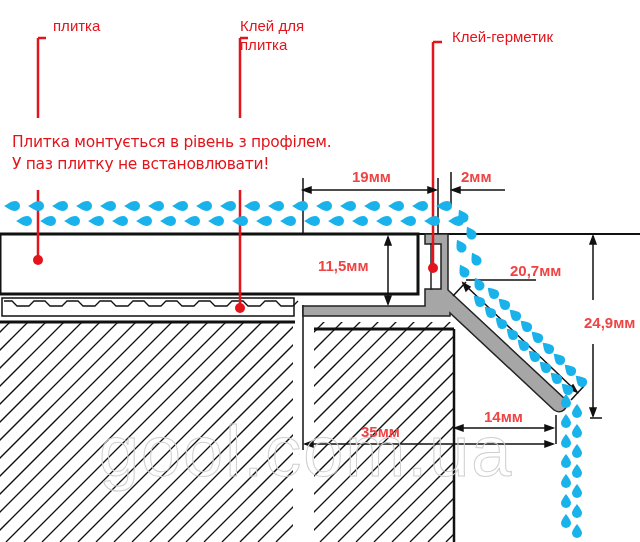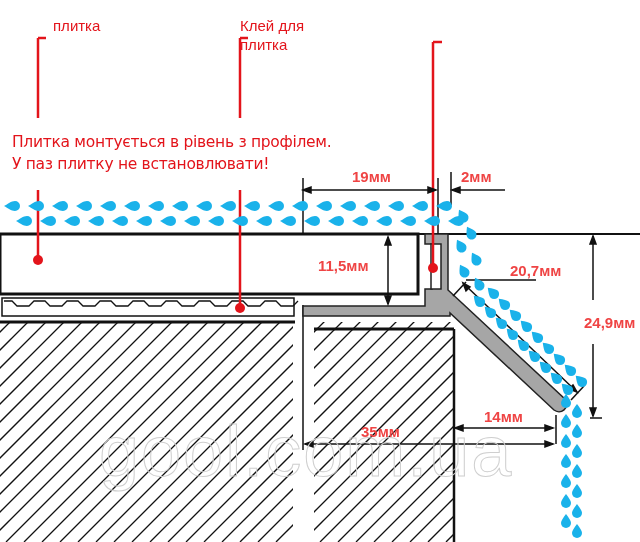--- a/index.html
+++ b/index.html
@@ -271,20 +271,21 @@
 
   <div class="wm">gool.com.ua</div>
 
   <div class="lbl" style="left:53px;top:16px;">
     <div>плитка</div>
   </div>
   <div class="lbl" style="left:240px;top:16px;">
     <div>Клей для</div>
     <div>плитка</div>
   </div>
+  <div class="lbl" style="left:452px;top:27px;">Клей-герметик</div>
 
   <div class="warn">
     <div>Плитка монтується в рівень з профілем.</div>
     <div>У паз плитку не встановлювати!</div>
   </div>
 
   <div class="dim" style="left:352px;top:168px;">19мм</div>
   <div class="dim" style="left:461px;top:168px;">2мм</div>
   <div class="dim" style="left:318px;top:257px;">11,5мм</div>
   <div class="dim" style="left:496px;top:262px;margin-left:14px;">20,7мм</div>

